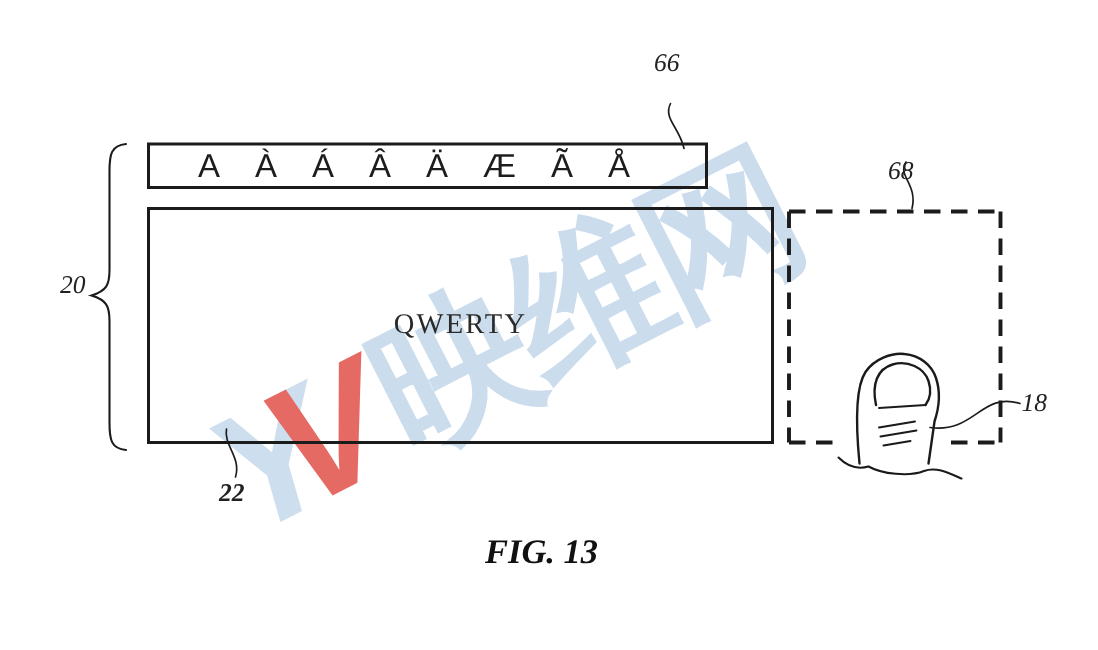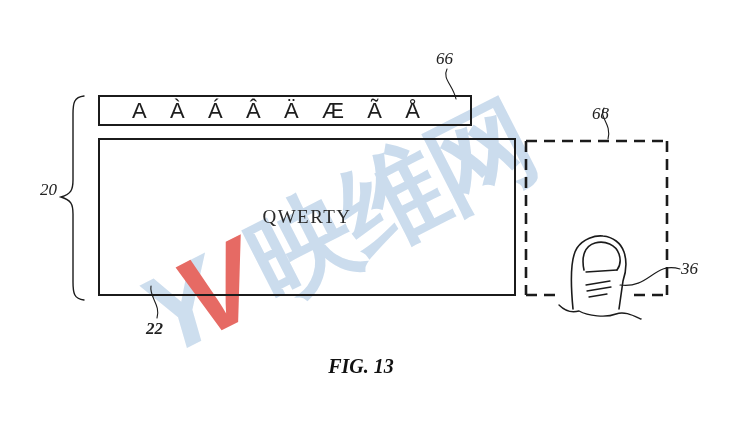--- a/index.html
+++ b/index.html
@@ -24,27 +24,27 @@
     display:flex;flex-direction:column;align-items:center;justify-content:center;
   }
   .keyboard-box .kb-line{
     font-size:19px;letter-spacing:1.5px;line-height:22px;color:#2a2a2a;text-align:center;
   }
   
   .ref{
     position:absolute;font-style:italic;font-size:17px;line-height:17px;color:#222;
   }
   .ref-20{left:40px;top:181px;width:30px;}
-  .ref-66{left:436px;top:50px;font-style:italic;}
+  .ref-66{left:436px;top:33px;font-style:italic;}
   .ref-68{left:592px;top:105px;}
   .ref-22{left:146px;top:320px;font-weight:bold;}
   .ref-36{left:681px;top:260px;}
   .fig-caption{
     position:absolute;left:286px;top:355px;width:150px;text-align:center;
-    font-weight:bold;font-style:italic;font-size:20px;color:#111;
+    font-weight:bold;font-style:italic;font-size:23px;color:#111;
   }
   svg.overlay{position:absolute;left:0;top:0;width:732px;height:433px;}
   
   .watermark{
     position:absolute;left:121px;top:134px;width:510px;height:150px;
     transform:rotate(-27deg);
     display:flex;align-items:center;
     pointer-events:none;mix-blend-mode:multiply;opacity:0.85;
     font-family:"Liberation Sans","DejaVu Sans",sans-serif;
     white-space:nowrap;
@@ -109,17 +109,17 @@
         <path d="M 589,297 L 607,294" stroke-width="1.3"></path>
         <path d="M 559,305 C 565,311 572,313 579,311 C 588,316 606,318 616,314 C 624,311 632,315 641,319" stroke-width="1.4"></path>
       </g>
     </g>
   </svg>
 
   <div class="ref ref-20">20</div>
   <div class="ref ref-66">66</div>
   <div class="ref ref-68">68</div>
   <div class="ref ref-22">22</div>
-  <div class="ref ref-36">36</div>
+  <div class="ref ref-36">18</div>
 
   <div class="fig-caption">FIG. 13</div>
 
 </div>
 
 </body></html>

